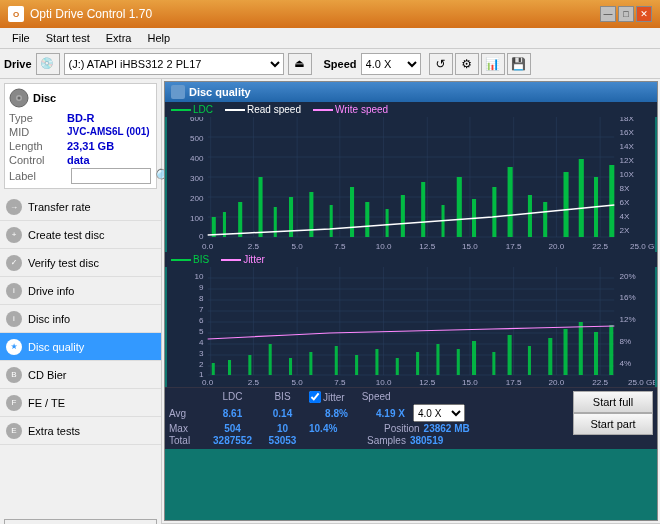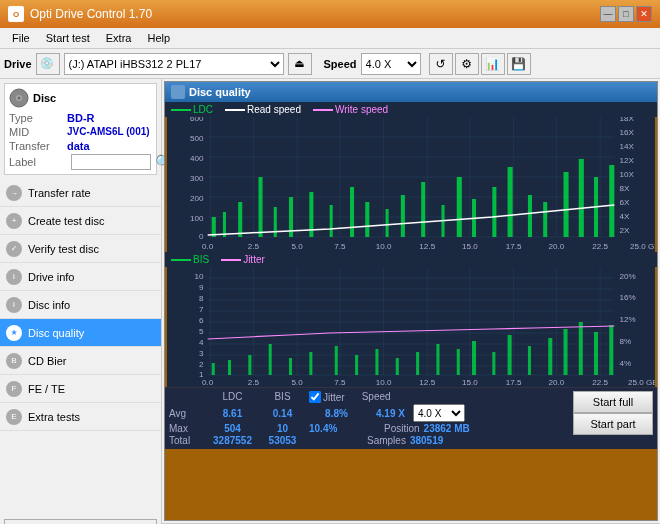--- a/index.html
+++ b/index.html
@@ -126,21 +126,25 @@
       </div>
       <div class="disc-row">
         <span class="disc-key">Type</span>
         <span class="disc-val">BD-R</span>
       </div>
       <div class="disc-row">
         <span class="disc-key">MID</span>
         <span class="disc-val" style="font-size:10px;">JVC-AMS6L (001)</span>
       </div>
       <div class="disc-row">
-        <span class="disc-key">Transfer</span>
+        <span class="disc-key">Length</span>
+        <span class="disc-val">23,31 GB</span>
+      </div>
+      <div class="disc-row">
+        <span class="disc-key">Control</span>
         <span class="disc-val">data</span>
       </div>
       <div class="label-row">
         <span class="disc-key">Label</span>
         <input class="label-input" type="text" style="">
         <span style="font-size:14px; cursor:pointer;">🔍</span>
       </div>
     </div>
 
     <div class="nav-item">
@@ -185,21 +189,21 @@
   </div>
 
   <div class="content">
 
     <div class="dq-panel">
       <div class="dq-header">
         <div class="dq-header-icon"></div>
         <span class="dq-header-title">Disc quality</span>
       </div>
 
-      <div style="position:relative; background:#a16207; flex:1;">
+      <div style="position:relative; background:#0f766e; flex:1;">
 
         <div style="display:flex; gap:12px; padding:2px 6px; background:#1a2840; align-items:center;">
           <span style="color:#00cc44; font-size:10px; display:flex; align-items:center; gap:2px;">
             <span style="display:inline-block;width:20px;height:2px;background:#00cc44;"></span>
             <span>LDC</span>
           </span>
           <span style="color:#ffffff; font-size:10px; display:flex; align-items:center; gap:2px;">
             <span style="display:inline-block;width:20px;height:2px;background:#ffffff;"></span>
             <span>Read speed</span>
           </span>

